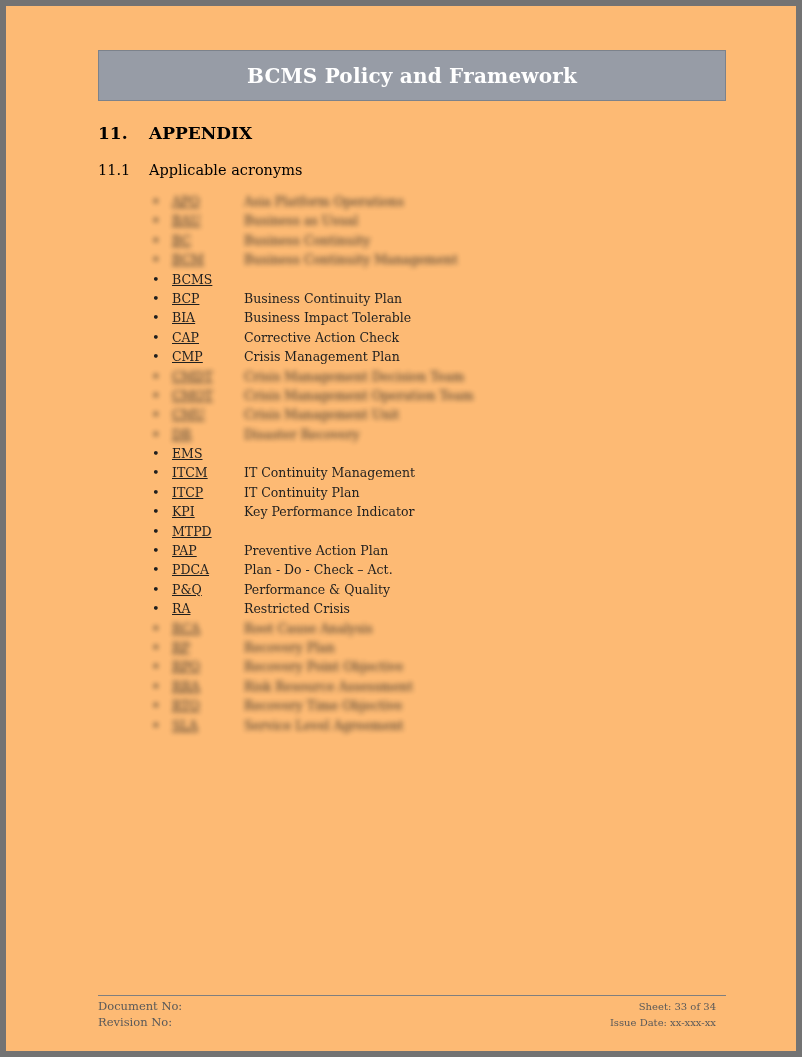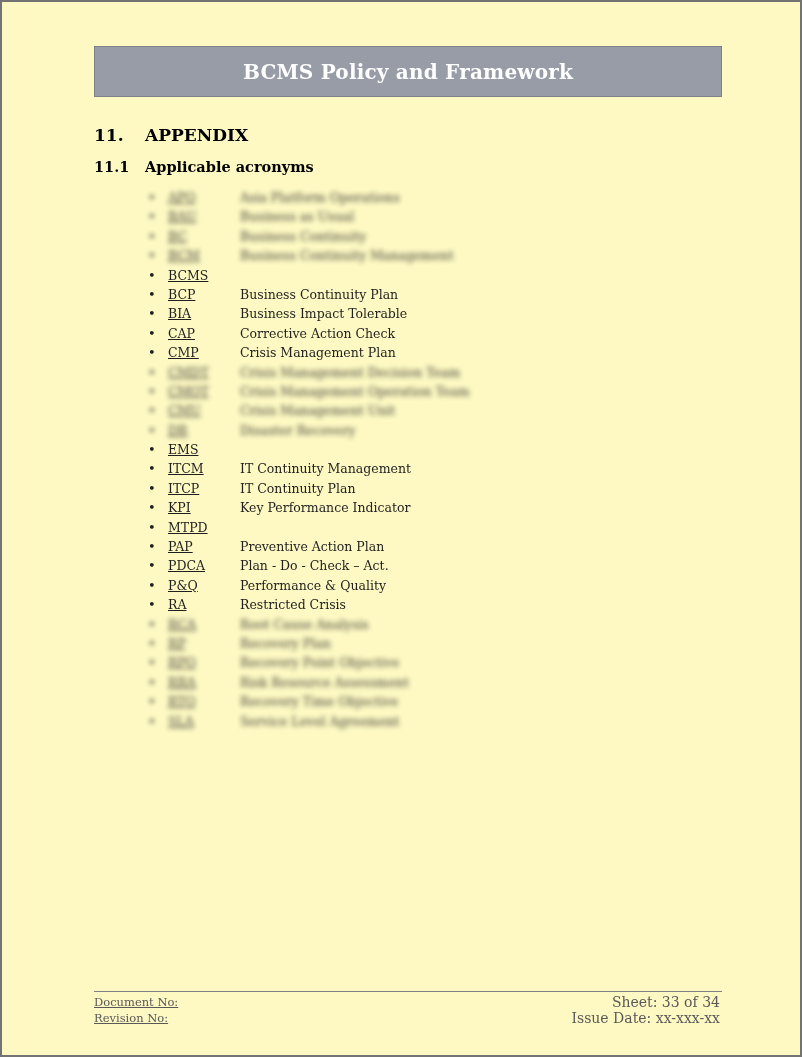--- a/index.html
+++ b/index.html
@@ -1,52 +1,52 @@
 <!DOCTYPE html>
 <html><head>
 <meta charset="utf-8">
 <style>
   html, body { margin: 0; padding: 0; background: #ffffff; }
   .page {
     position: relative;
     width: 802px;
     height: 1057px;
     box-sizing: border-box;
-    background: #fef9c3;
-    border: 2px solid #737373;
+    background: #fdba74;
+    border: 6px solid #737373;
     font-family: "DejaVu Serif", "Liberation Serif", serif;
     overflow: hidden;
   }
   .banner {
     position: absolute;
     left: 92px; top: 44px;
     width: 628px; height: 51px;
     box-sizing: border-box;
     display: flex; align-items: center; justify-content: center;
     border: 1px solid #7c828b;
   }
   .banner-title {
     color: #ffffff;
     font-size: 20px;
     font-weight: bold;
     letter-spacing: 0.2px;
   }
   .h1 {
     position: absolute;
-    left: 92px; top: 123px;
+    left: 92px; top: 117px;
     font-size: 17px;
     font-weight: bold;
     color: #000000;
     white-space: nowrap;
   }
   .h2 {
     position: absolute;
     left: 92px; top: 156px;
     font-size: 14.5px;
-    font-weight: bold;
+    font-weight: normal;
     color: #000000;
     white-space: nowrap;
   }
   .hnum { display: inline-block; width: 51px; }
   .acronyms {
     position: absolute;
     left: 0; top: 186px;
     width: 100%;
     margin: 0; padding: 0;
     list-style: none;
@@ -68,26 +68,25 @@
     left: 92px; top: 989px;
     width: 628px; height: 1px;
     background: #7f7f7f;
   }
   .f-left {
     position: absolute;
     left: 92px; top: 993px;
     font-size: 11.5px;
     line-height: 15.5px;
     color: #595959;
-    text-decoration: underline;
   }
   .f-right {
     position: absolute;
     right: 80px; top: 993px;
-    font-size: 14px;
+    font-size: 10px;
     line-height: 15.5px;
     color: #595959;
     text-align: right;
   }
 </style>
 </head>
 <body>
 
 <div class="page">
 

